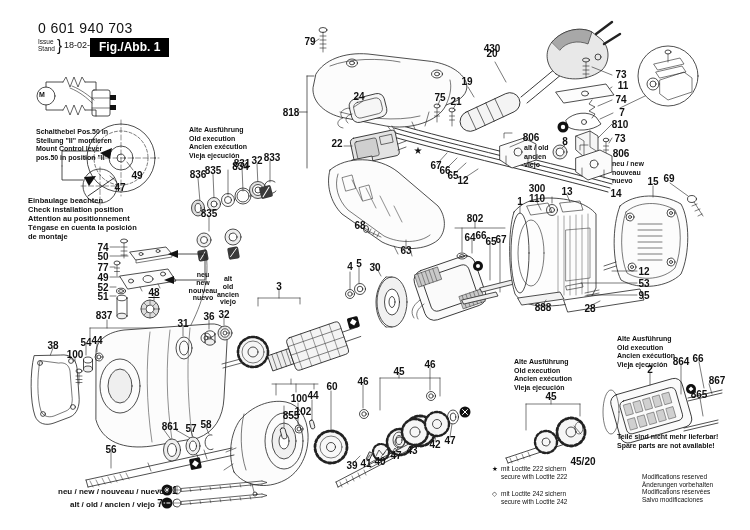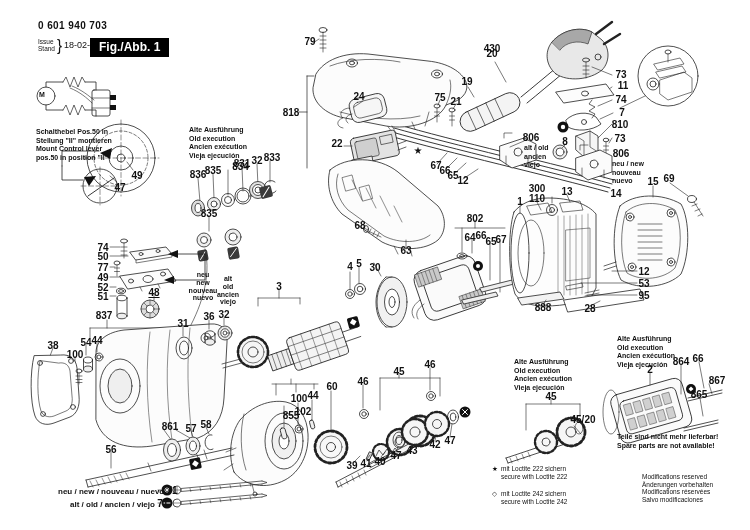--- a/index.html
+++ b/index.html
@@ -6,21 +6,21 @@
   #page{position:relative;width:750px;height:530px;background:#fff;overflow:hidden;
         font-family:"Liberation Sans",sans-serif;color:#111;}
   #art{position:absolute;left:0;top:0;}
   .plabel{position:absolute;transform:translateX(-50%);font-weight:bold;font-size:10px;
           line-height:10px;white-space:nowrap;}
   .psym{position:absolute;transform:translateX(-50%);font-size:10px;line-height:10px;}
   .tline{white-space:nowrap;}
   .blk{position:absolute;font-size:7px;line-height:8.6px;font-weight:bold;}
   .blk.normal{font-weight:normal;}
   .blk.tiny{font-size:6.5px;line-height:7.6px;}
-  .hdr-num{position:absolute;left:38px;top:20px;font-size:10px;letter-spacing:.4px;font-weight:bold;}
+  .hdr-num{position:absolute;left:38px;top:20px;font-size:14px;letter-spacing:.4px;}
   .hdr-issue{position:absolute;left:38px;top:36px;display:flex;align-items:center;gap:2px;}
   .hdr-issue .st{display:flex;flex-direction:column;font-size:6.5px;line-height:7px;}
   .hdr-issue .brace{font-size:15px;font-weight:300;transform:scaleY(1.15);}
   .hdr-issue .date{font-size:9px;}
   .figbox{position:absolute;left:90px;top:38px;background:#000;color:#fff;
           font-weight:bold;font-size:12px;padding:2px 9px 3px;}
   .motor-m{position:absolute;left:42px;top:91px;font-size:7px;font-weight:bold;transform:translateX(-50%);}
   .stack{position:absolute;font-size:7px;line-height:7.8px;font-weight:bold;text-align:center;transform:translateX(-50%);}
   .row71{position:absolute;font-size:8px;font-weight:bold;white-space:nowrap;}
   .row71 .big{font-size:10px;}
@@ -496,20 +496,27 @@
 <div class="figbox">Fig./Abb. 1</div>
 <div class="motor-m">M</div>
 
 <div class="blk" style="left:36px;top:128px;">
   <div class="tline">Schalthebel Pos.50 in</div>
   <div class="tline">Stellung "II" montieren</div>
   <div class="tline">Mount Control lever</div>
   <div class="tline">pos.50 in position "II"</div>
 </div>
 
+<div class="blk" style="left:28px;top:196px;font-size:7.5px;line-height:9px;">
+  <div class="tline">Einbaulage beachten</div>
+  <div class="tline">Check installation position</div>
+  <div class="tline">Attention au positionnement</div>
+  <div class="tline">Téngase en cuenta la posición</div>
+  <div class="tline">de montaje</div>
+</div>
 
 <div class="blk" style="left:189px;top:126px;">
   <div class="tline">Alte Ausführung</div>
   <div class="tline">Old execution</div>
   <div class="tline">Ancien exécution</div>
   <div class="tline">Vieja ejecución</div>
 </div>
 
 <div class="blk" style="left:514px;top:358px;">
   <div class="tline">Alte Ausführung</div>
@@ -664,21 +671,21 @@
       <div class="plabel" style="left: 380px; top: 457px;">40</div>
       <div class="plabel" style="left: 396px; top: 451px;">47</div>
       <div class="plabel" style="left: 412px; top: 446px;">43</div>
       <div class="plabel" style="left: 435px; top: 440px;">42</div>
       <div class="plabel" style="left: 450px; top: 436px;">47</div>
       <div class="plabel" style="left: 170px; top: 422px;">861</div>
       <div class="plabel" style="left: 191px; top: 424px;">57</div>
       <div class="plabel" style="left: 206px; top: 420px;">58</div>
       <div class="plabel" style="left: 111px; top: 445px;">56</div>
       <div class="plabel" style="left: 551px; top: 392px;">45</div>
-      <div class="plabel" style="left: 583px; top: 415px;">45/20</div>
+      <div class="plabel" style="left: 583px; top: 457px;">45/20</div>
       <div class="plabel" style="left: 650px; top: 365px;">2</div>
       <div class="plabel" style="left: 681px; top: 357px;">864</div>
       <div class="plabel" style="left: 698px; top: 354px;">66</div>
       <div class="plabel" style="left: 709px; top: 376px; margin-left: 8px;">867</div>
       <div class="plabel" style="left: 699px; top: 390px;">865</div>
       <div class="psym" style="left: 418px; top: 146px;">★</div>
     </div>
 
 </div>
 

